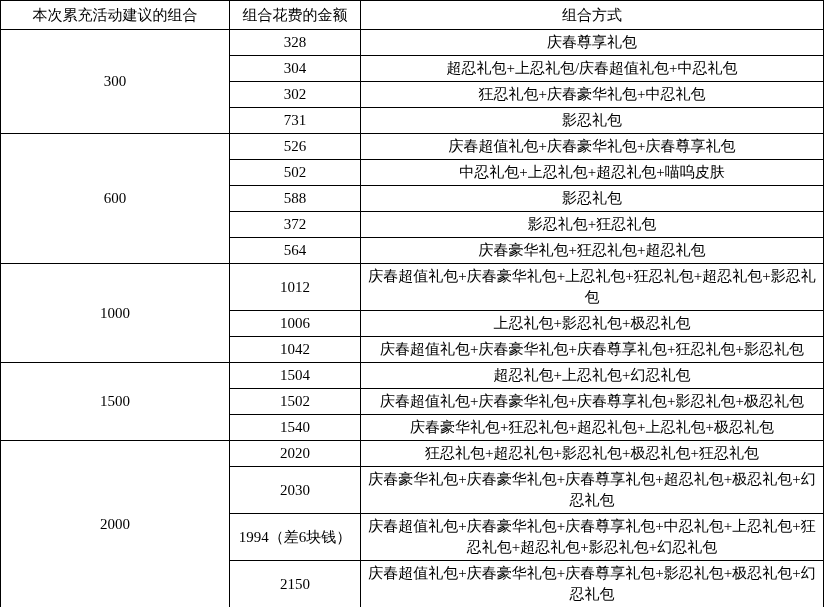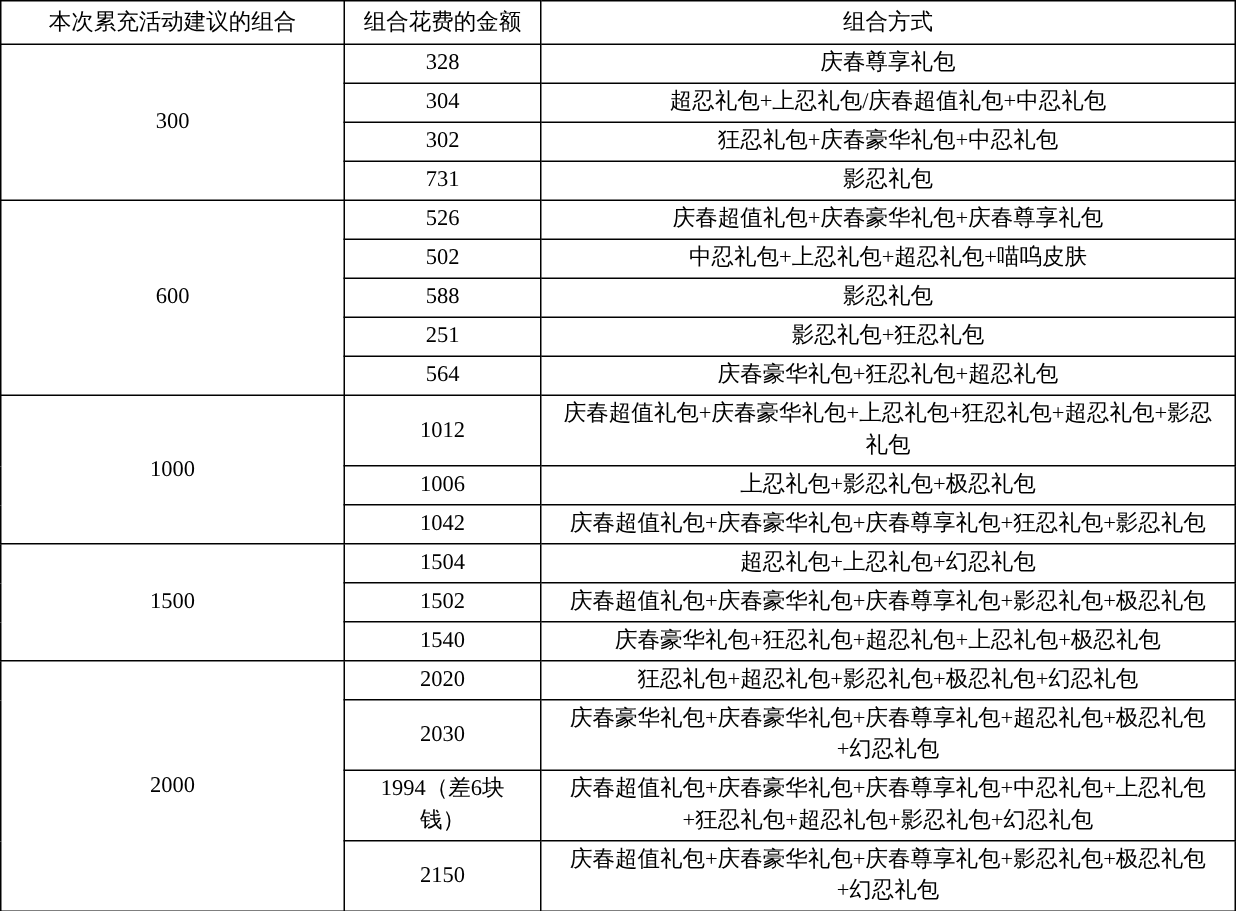--- a/index.html
+++ b/index.html
@@ -18,21 +18,21 @@
     background: #ffffff;
   }
   table.recharge col.c1 { width: 229px; }
   table.recharge col.c2 { width: 131px; }
   table.recharge col.c3 { width: 463px; }
   table.recharge th,
   table.recharge td {
     border: 1px solid #000000;
     text-align: center;
     vertical-align: middle;
-    padding: 2px 11px;
+    padding: 2px 1px;
     line-height: 21px;
     overflow: hidden;
     word-break: break-all;
   }
   table.recharge thead tr { height: 29px; }
   table.recharge tbody tr { height: 25px; }
   table.recharge th { font-weight: normal; }
 </style>
 </head>
 <body>
@@ -75,21 +75,21 @@
       </tr>
       <tr>
         <td>502</td>
         <td>中忍礼包+上忍礼包+超忍礼包+喵呜皮肤</td>
       </tr>
       <tr>
         <td>588</td>
         <td>影忍礼包</td>
       </tr>
       <tr>
-        <td>251</td>
+        <td>372</td>
         <td>影忍礼包+狂忍礼包</td>
       </tr>
       <tr>
         <td>564</td>
         <td>庆春豪华礼包+狂忍礼包+超忍礼包</td>
       </tr>
       <tr>
         <td rowspan="3">1000</td>
         <td>1012</td>
         <td>庆春超值礼包+庆春豪华礼包+上忍礼包+狂忍礼包+超忍礼包+影忍礼包</td>
@@ -111,21 +111,21 @@
         <td>1502</td>
         <td>庆春超值礼包+庆春豪华礼包+庆春尊享礼包+影忍礼包+极忍礼包</td>
       </tr>
       <tr>
         <td>1540</td>
         <td>庆春豪华礼包+狂忍礼包+超忍礼包+上忍礼包+极忍礼包</td>
       </tr>
       <tr>
         <td rowspan="4">2000</td>
         <td>2020</td>
-        <td>狂忍礼包+超忍礼包+影忍礼包+极忍礼包+幻忍礼包</td>
+        <td>狂忍礼包+超忍礼包+影忍礼包+极忍礼包+狂忍礼包</td>
       </tr>
       <tr>
         <td>2030</td>
         <td>庆春豪华礼包+庆春豪华礼包+庆春尊享礼包+超忍礼包+极忍礼包+幻忍礼包</td>
       </tr>
       <tr>
         <td>1994（差6块钱）</td>
         <td>庆春超值礼包+庆春豪华礼包+庆春尊享礼包+中忍礼包+上忍礼包+狂忍礼包+超忍礼包+影忍礼包+幻忍礼包</td>
       </tr>
       <tr>

